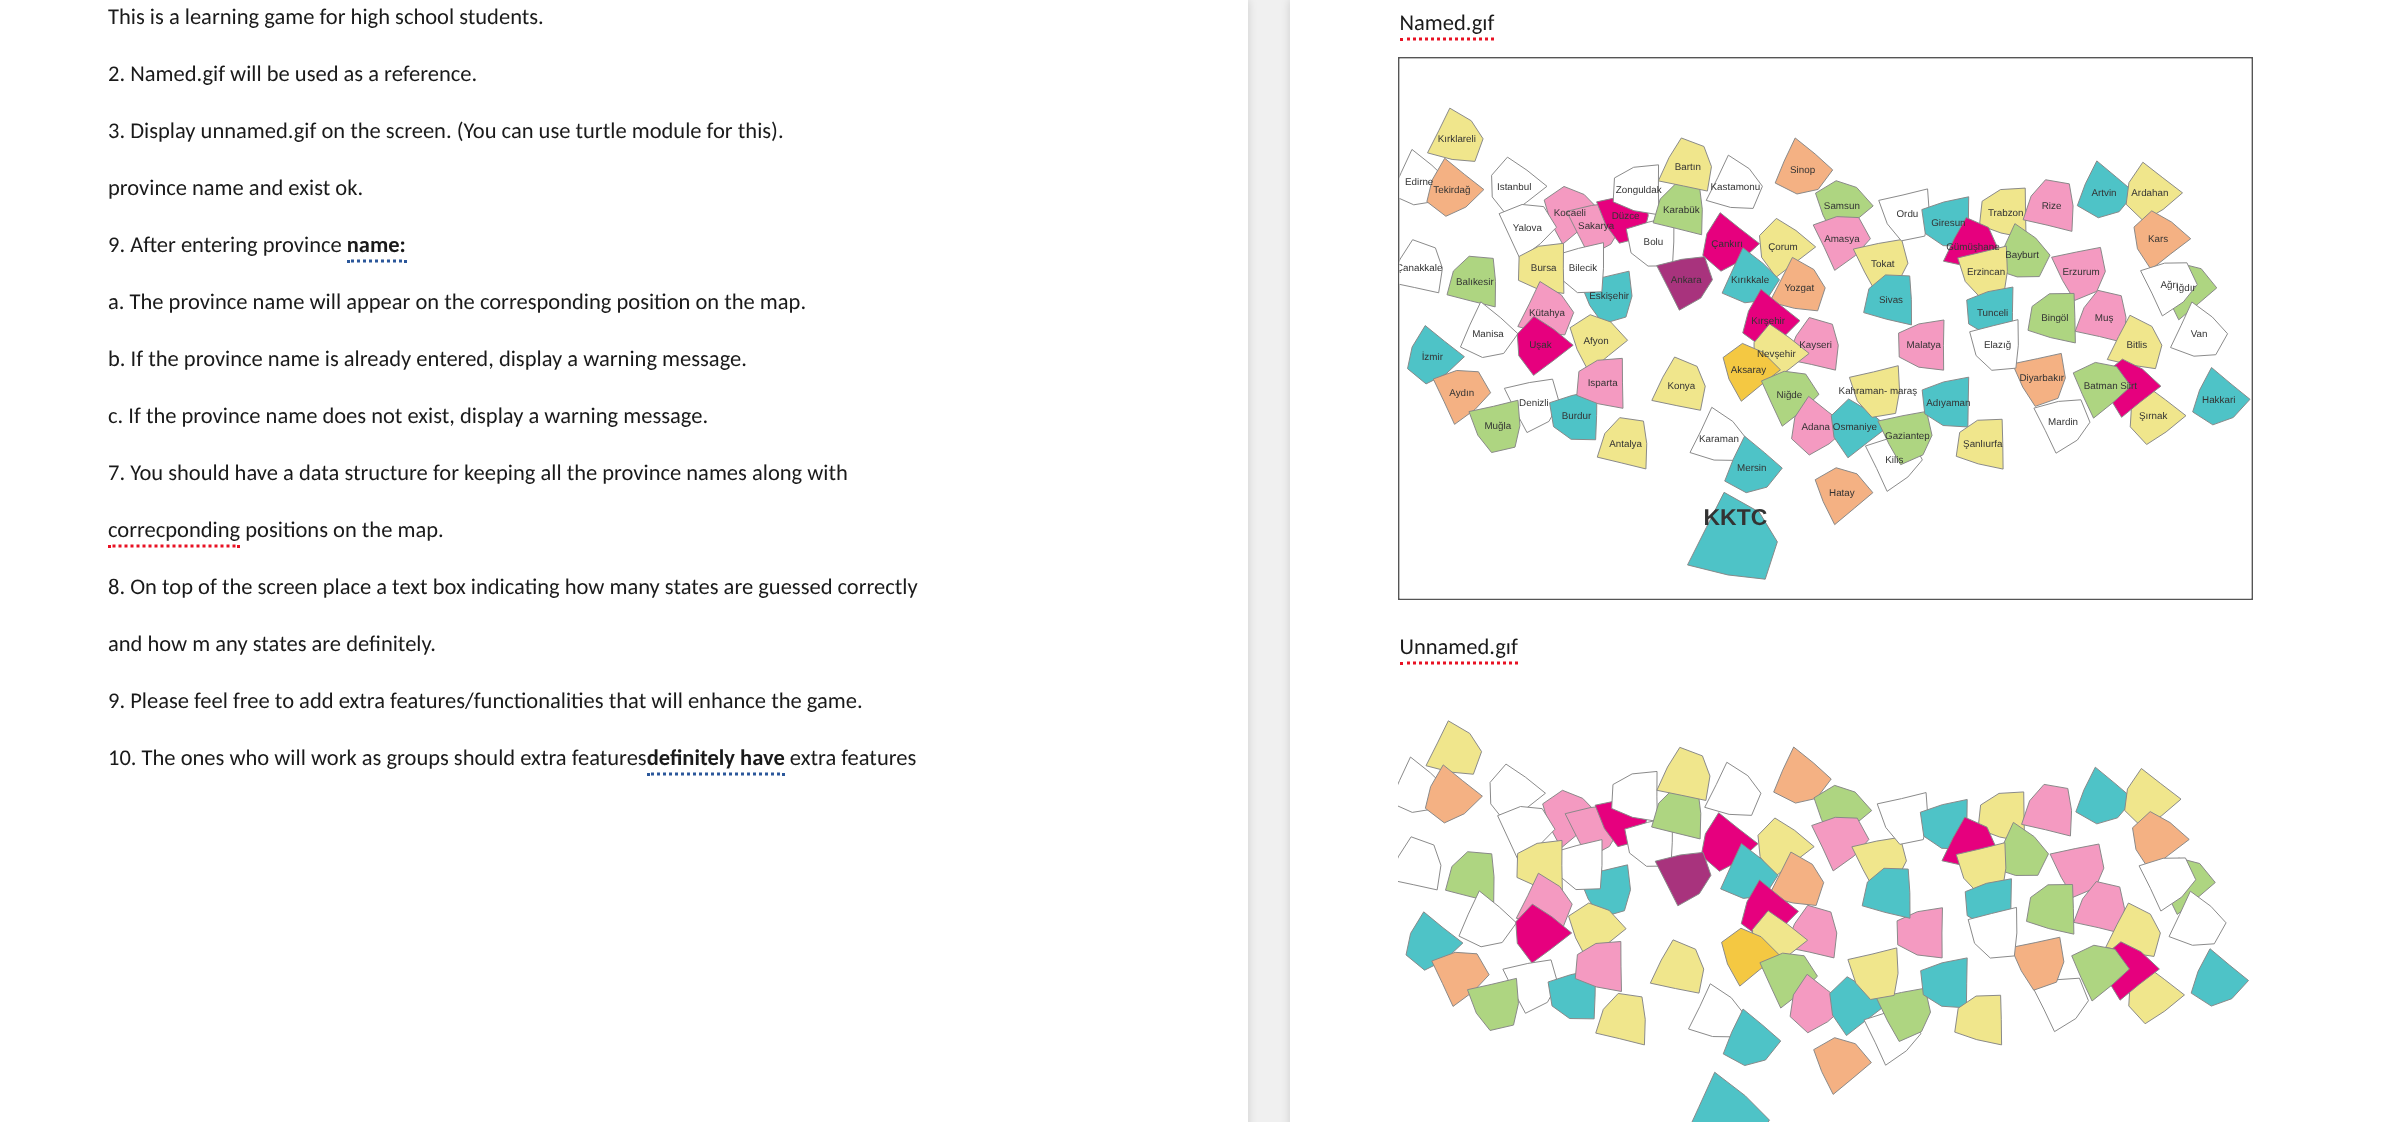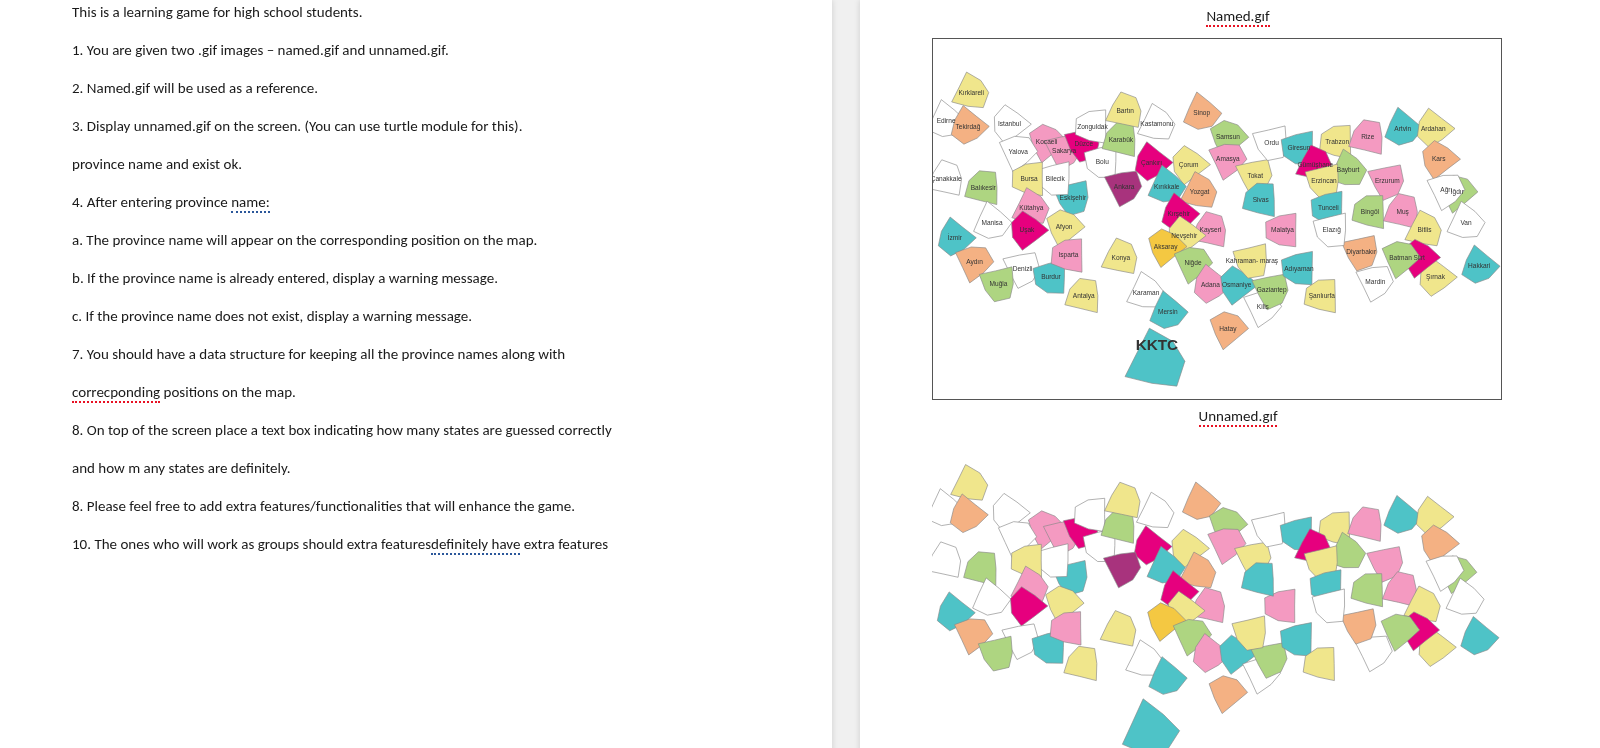--- a/index.html
+++ b/index.html
@@ -2,50 +2,49 @@
 <html><head>
 <meta charset="utf-8">
 <style>
   html,body{margin:0;padding:0;background:#f0f0f0;font-family:"Calibri","Segoe UI",sans-serif;font-size:15px;color:#1a1a1a;}
   .workspace{display:flex;gap:28px;min-height:748px;box-sizing:border-box;}
   .page{background:#ffffff;box-shadow:0 0 6px rgba(0,0,0,.15);box-sizing:border-box;}
   .page-left{width:832px;padding:0 72px 40px 72px;}
   .page-right{width:740px;padding:0 72px 40px 72px;}
   p{margin:0 0 14px 0;line-height:1.6;}
   .spellcheck{border-bottom:2px dotted #e81123;}
-  .grammar{border-bottom:2px dotted #2b579a;}
+  .grammar{border-bottom:2px dotted #2b579a;font-weight:bold;}
   .cursor{border-left:1px solid #000;display:inline-block;height:1.1em;vertical-align:text-bottom;animation:blink 1s step-end infinite;}
   @keyframes blink{50%{opacity:0;}}
-  .fig-caption{margin:4px 0 10px 16px;text-align:center;}
+  .fig-caption{margin:4px 0 10px 1px;}
   
-  .map-box{width:568px;border:1px solid #555;background:#ffffff;position:relative;margin-bottom:4px;}
+  .map-box{width:568px;border:1px solid #555;background:#ffffff;position:relative;margin-bottom:20px;}
   .map-box svg{display:block;width:100%;height:auto;}
   .prov-label{font-family:Arial,sans-serif;font-size:6px;fill:#333;text-anchor:middle;}
   .kktc{font-family:Arial,sans-serif;font-size:14px;font-weight:bold;fill:#333;text-anchor:middle;}
 </style>
 </head>
 <body>
 
 <div class="workspace">
 
   <div class="page page-left">
     <p>This is a learning game for high school students.</p>
-    <p>1. You are given two .gif images – named.gif and unnamed.gif.</p>
     <p>2. Named.gif will be used as a reference.</p>
     <p>3. Display unnamed.gif on the screen. (You can use turtle module for this).</p>
     <p>province name and exist ok.</p>
-    <p><span>4. After entering province </span><span class="grammar">name:</span></p>
+    <p><span>9. After entering province </span><span class="grammar">name:</span></p>
     <p>a. The province name will appear on the corresponding position on the map.</p>
     <p>b. If the province name is already entered, display a warning message.</p>
     <p>c. If the province name does not exist, display a warning message.</p>
     <p>7. You should have a data structure for keeping all the province names along with</p>
     <p><span class="spellcheck">correcponding</span><span> positions on the map.</span></p>
     <p>8. On top of the screen place a text box indicating how many states are guessed correctly</p>
     <p>and how m any states are definitely.</p>
-    <p>8. Please feel free to add extra features/functionalities that will enhance the game.</p>
+    <p>9. Please feel free to add extra features/functionalities that will enhance the game.</p>
     <p><span>10. The ones who will work as groups should  extra features</span><span class="grammar">definitely have</span><span> extra features</span></p>
   </div>
 
   <div class="page page-right">
 
     <p class="fig-caption"><span class="spellcheck">Named.gıf</span></p>
 
     <div class="map-box">
       <svg id="svg-named" viewBox="0 0 520 330">
           <rect x="0" y="0" width="520" height="330" fill="#ffffff"></rect>

